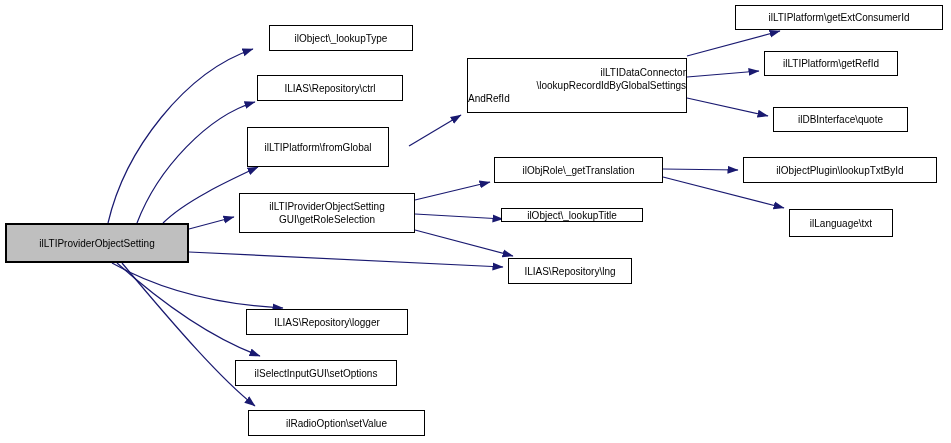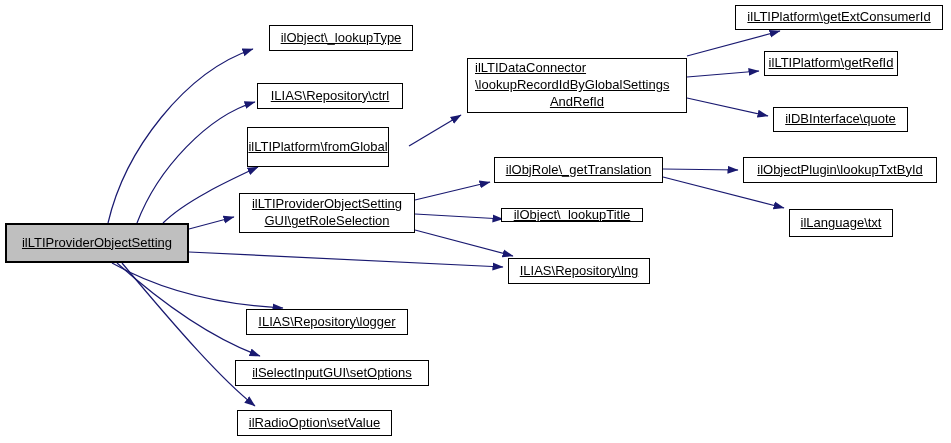--- a/index.html
+++ b/index.html
@@ -20,41 +20,40 @@
     fill: none;
     stroke: #191970;
     stroke-width: 1.2px;
   }
   .node {
     position: absolute;
     box-sizing: border-box;
     border: 1px solid #000000;
     background: #ffffff;
     color: #000000;
-    font-size: 13px;
+    font-size: 10px;
     line-height: 1.3;
     text-align: center;
     display: flex;
     flex-direction: column;
     justify-content: center;
     white-space: nowrap;
     cursor: pointer;
-    text-decoration: underline;
   }
   .node--highlight {
     background: #bfbfbf;
     border-width: 2px;
     cursor: default;
   }
   .node--mixed .line {
-    text-align: left;
+    text-align: right;
     padding-left: 7px;
   }
   .node--mixed .line:last-child {
-    text-align: center;
+    text-align: left;
     padding-left: 0;
   }
 </style>
 </head>
 <body>
 
 <div id="canvas">
 
   <svg id="edges" xmlns="http://www.w3.org/2000/svg" width="951" height="443" viewBox="0 0 951 443">
     <defs>
@@ -82,42 +81,42 @@
   </svg>
 
   <div class="node node--highlight" style="left:5px;top:223px;width:184px;height:40px">
     <div class="line">ilLTIProviderObjectSetting</div>
   </div>
 
   <div class="node" style="left:269px;top:25px;width:144px;height:26px">
     <div class="line">ilObject\_lookupType</div>
   </div>
 
-  <div class="node" style="left:257px;top:83px;width:146px;height:26px">
+  <div class="node" style="left:257px;top:75px;width:146px;height:26px">
     <div class="line">ILIAS\Repository\ctrl</div>
   </div>
 
   <div class="node" style="left:247px;top:127px;width:142px;height:40px">
     <div class="line">ilLTIPlatform\fromGlobal</div>
   </div>
 
   <div class="node" style="left:239px;top:193px;width:176px;height:40px">
     <div class="line">ilLTIProviderObjectSetting</div>
     <div class="line">GUI\getRoleSelection</div>
   </div>
 
   <div class="node" style="left:246px;top:309px;width:162px;height:26px">
     <div class="line">ILIAS\Repository\logger</div>
   </div>
 
-  <div class="node" style="left:235px;top:360px;width:194px;height:26px">
+  <div class="node" style="left:235px;top:360px;width:162px;height:26px">
     <div class="line">ilSelectInputGUI\setOptions</div>
   </div>
 
-  <div class="node" style="left:237px;top:410px;width:155px;height:26px">
+  <div class="node" style="left:248px;top:410px;width:177px;height:26px">
     <div class="line">ilRadioOption\setValue</div>
   </div>
 
   <div class="node node--mixed" style="left:467px;top:58px;width:220px;height:55px">
     <div class="line">ilLTIDataConnector</div>
     <div class="line">\lookupRecordIdByGlobalSettings</div>
     <div class="line">AndRefId</div>
   </div>
 
   <div class="node" style="left:735px;top:5px;width:208px;height:25px">
@@ -133,21 +132,21 @@
   </div>
 
   <div class="node" style="left:494px;top:157px;width:169px;height:26px">
     <div class="line">ilObjRole\_getTranslation</div>
   </div>
 
   <div class="node" style="left:501px;top:208px;width:142px;height:14px">
     <div class="line">ilObject\_lookupTitle</div>
   </div>
 
-  <div class="node" style="left:508px;top:258px;width:142px;height:26px">
+  <div class="node" style="left:508px;top:258px;width:124px;height:26px">
     <div class="line">ILIAS\Repository\lng</div>
   </div>
 
   <div class="node" style="left:743px;top:157px;width:194px;height:26px">
     <div class="line">ilObjectPlugin\lookupTxtById</div>
   </div>
 
   <div class="node" style="left:789px;top:209px;width:104px;height:28px">
     <div class="line">ilLanguage\txt</div>
   </div>

